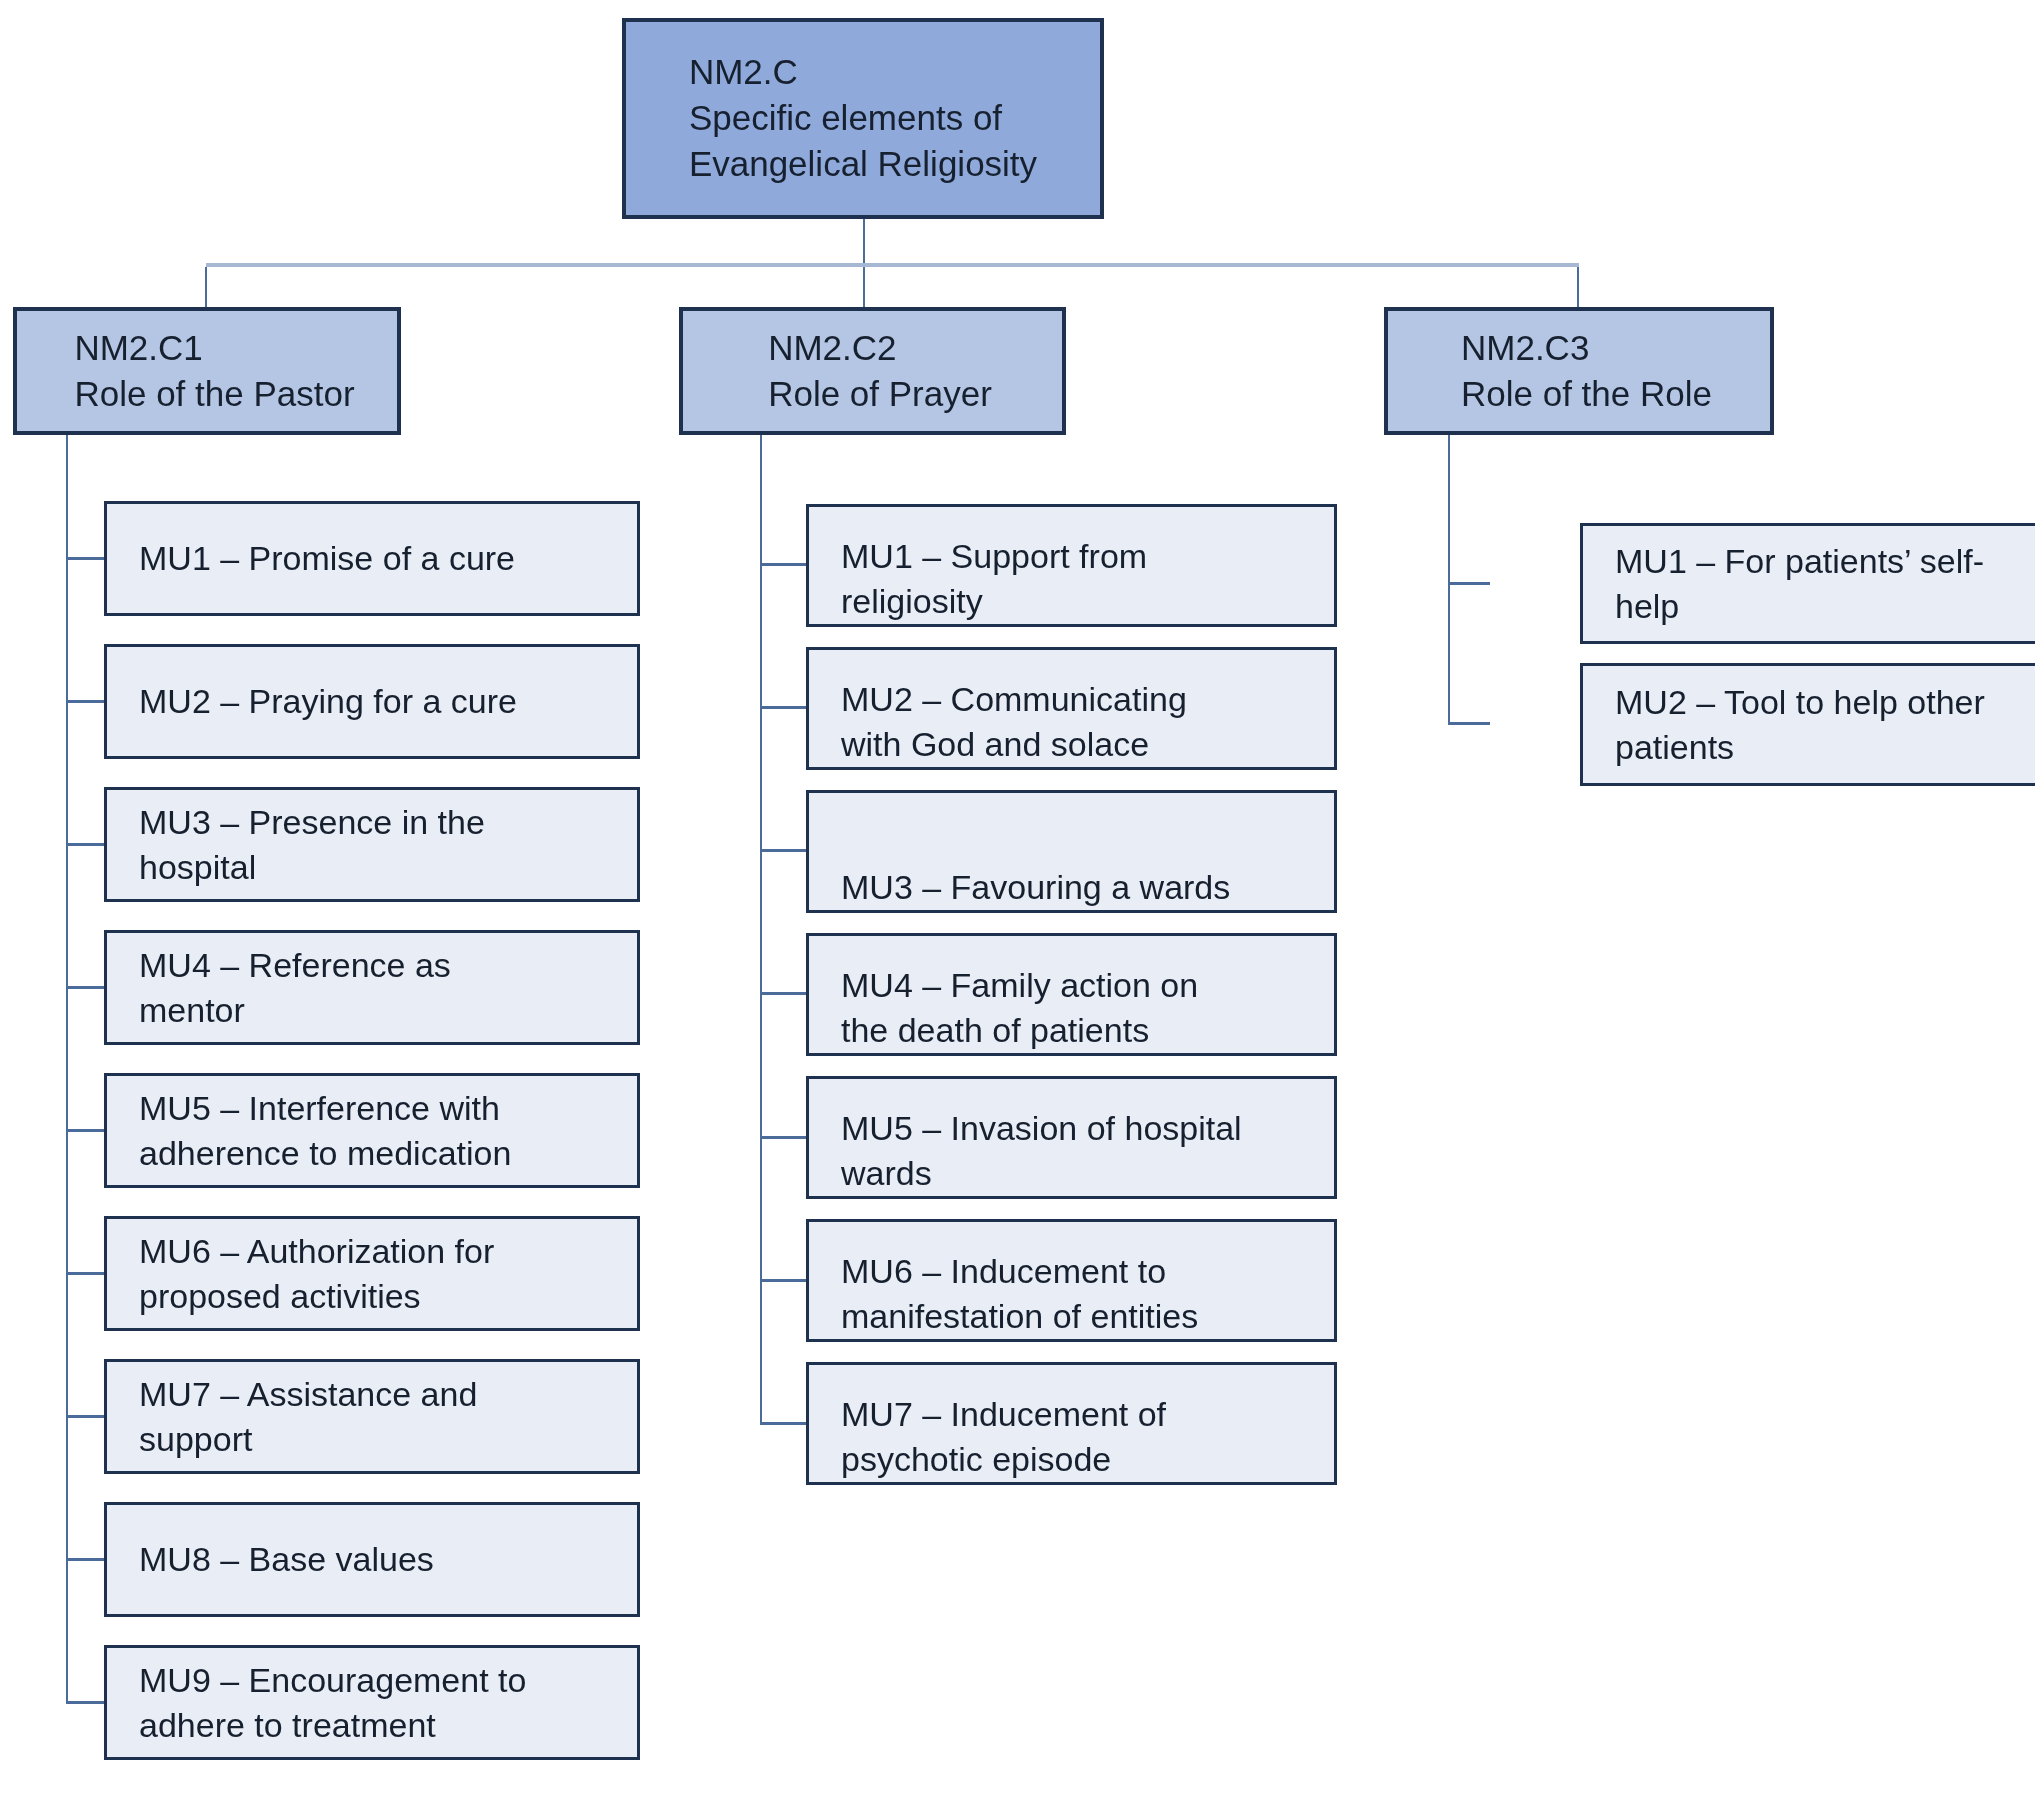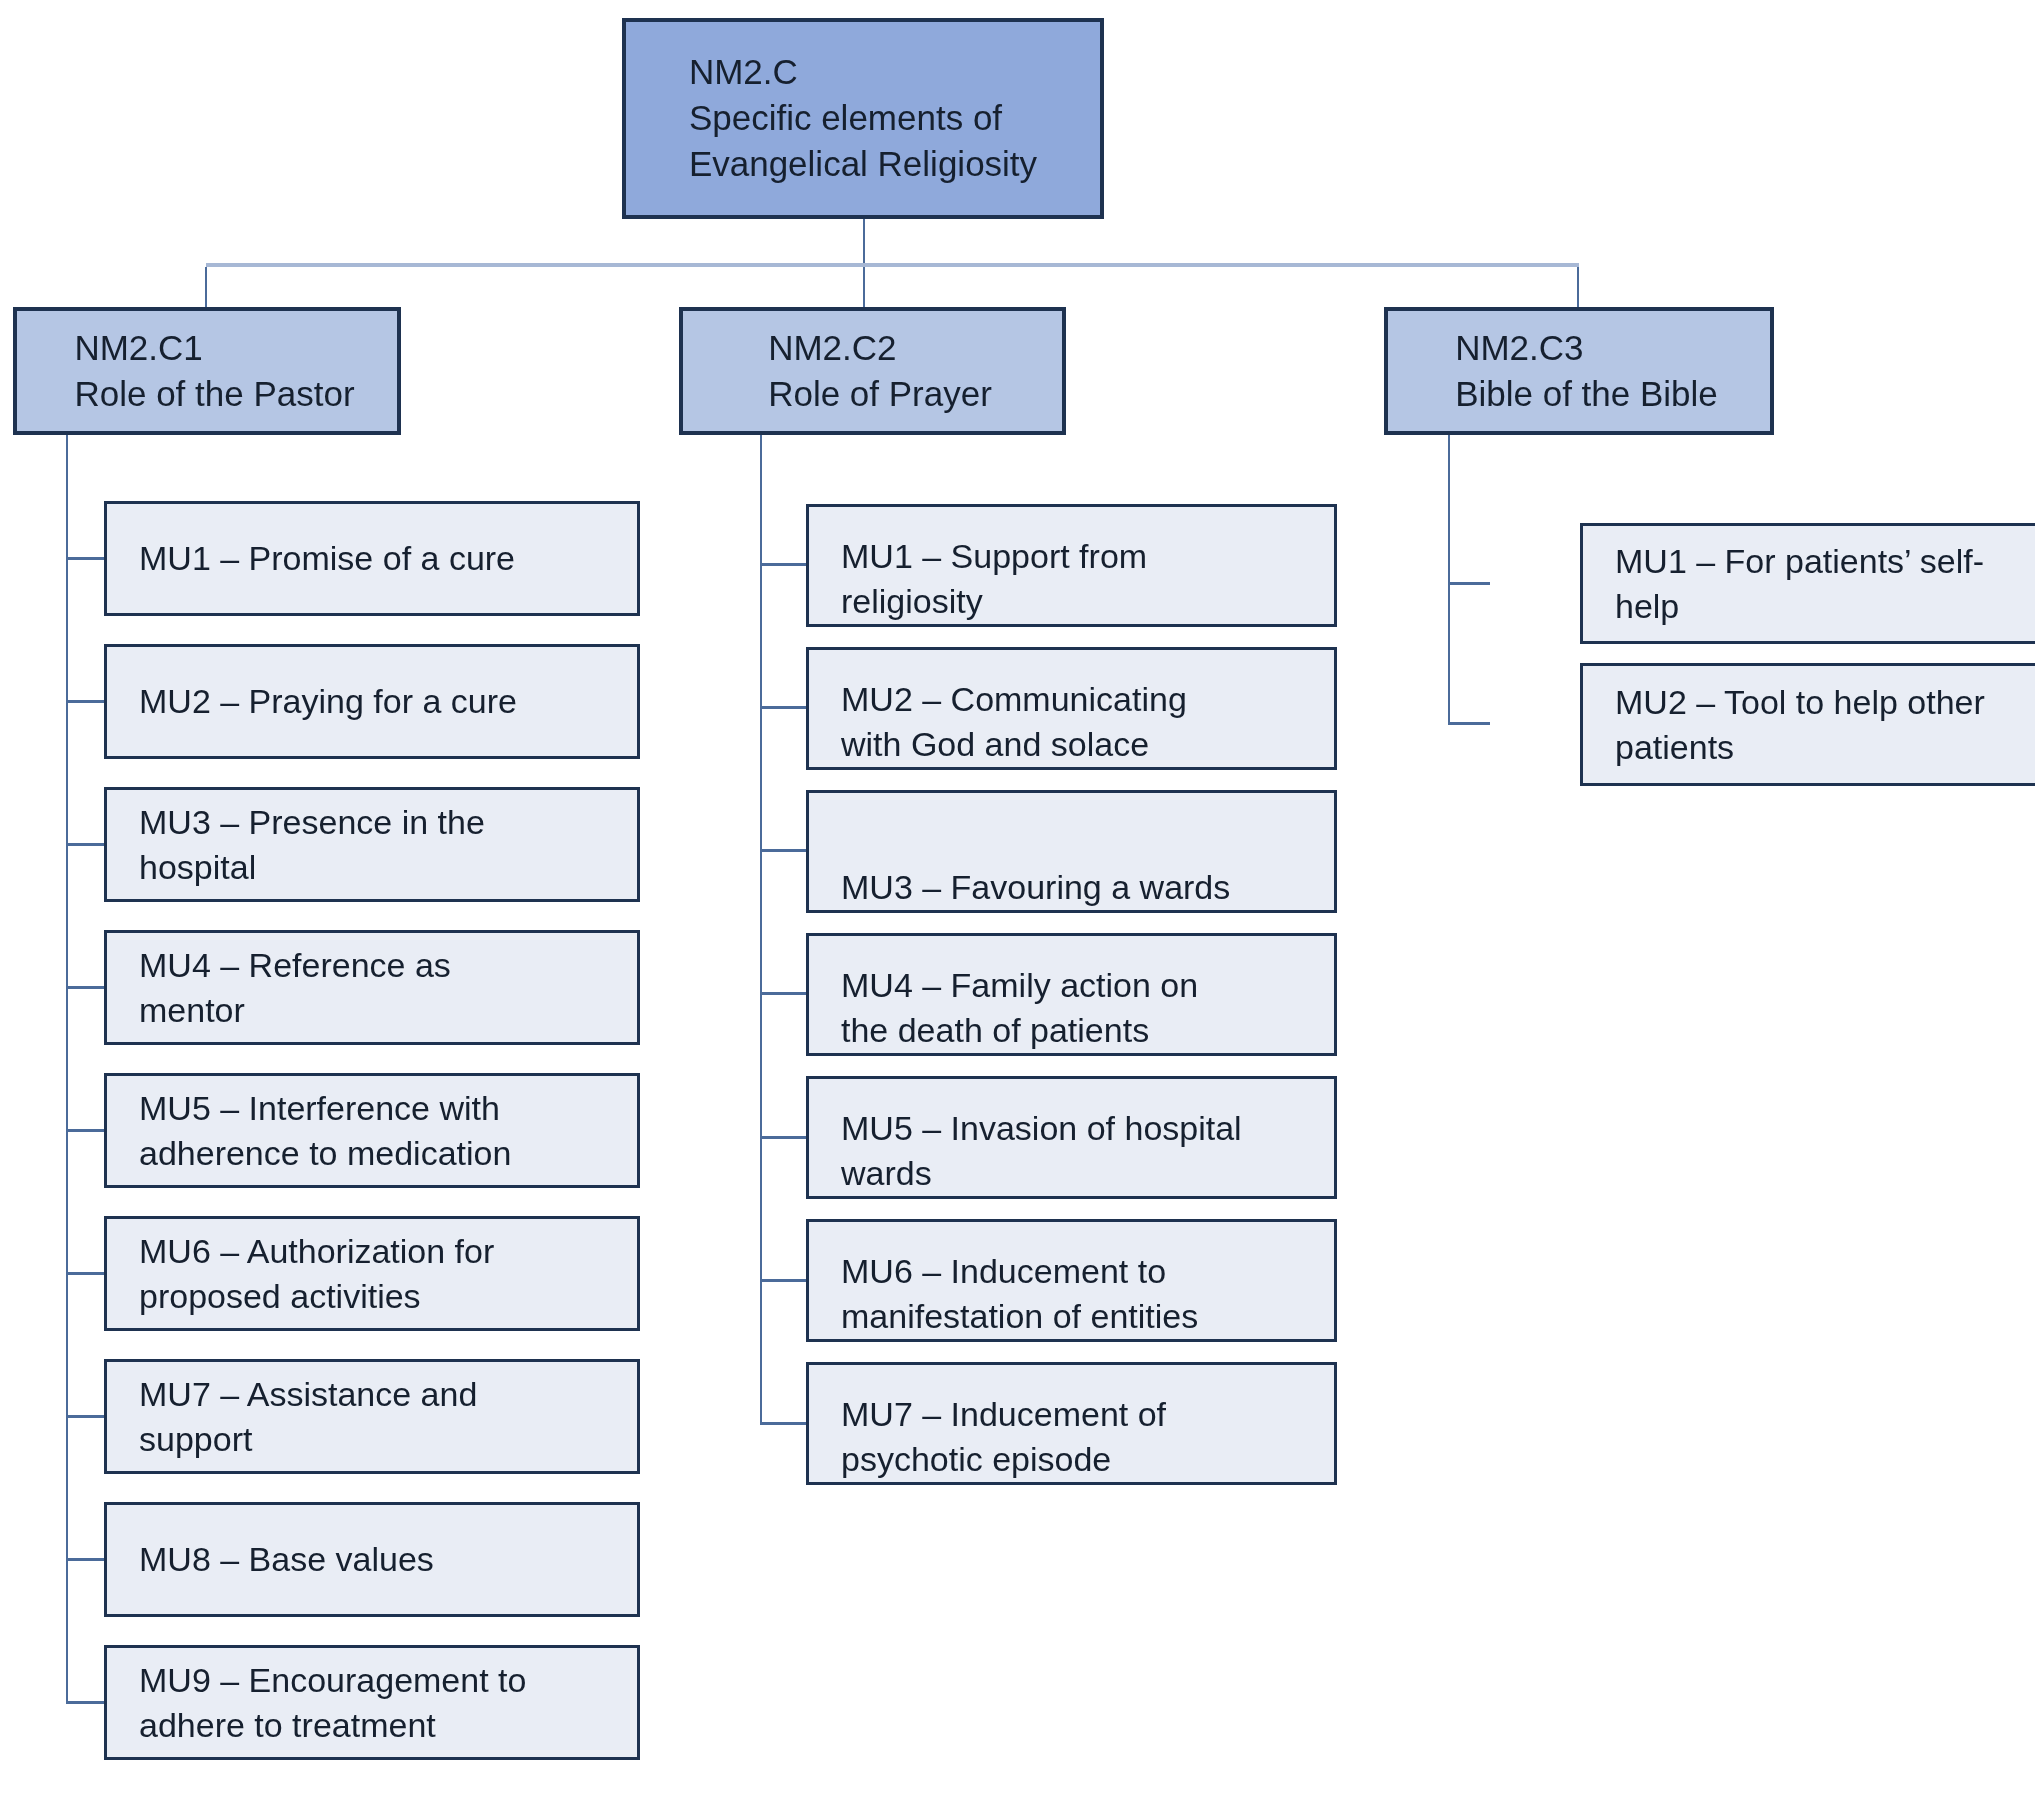--- a/index.html
+++ b/index.html
@@ -105,21 +105,21 @@
   <div class="box centered branch" id="branch-c1">
     <span class="box-text">NM2.C1
 Role of the Pastor</span>
   </div>
   <div class="box centered branch" id="branch-c2">
     <span class="box-text">NM2.C2
 Role of Prayer</span>
   </div>
   <div class="box centered branch" id="branch-c3">
     <span class="box-text">NM2.C3
-Bible of the Bible</span>
+Role of the Role</span>
   </div>
 
   <div class="box leaf c1" style="top:501px">
       <span class="box-text">MU1 – Promise of a cure</span>
     </div>
   <div class="box leaf c1" style="top:644px">
       <span class="box-text">MU2 – Praying for a cure</span>
     </div>
   <div class="box leaf c1" style="top:787px">
       <span class="box-text">MU3 – Presence in the

